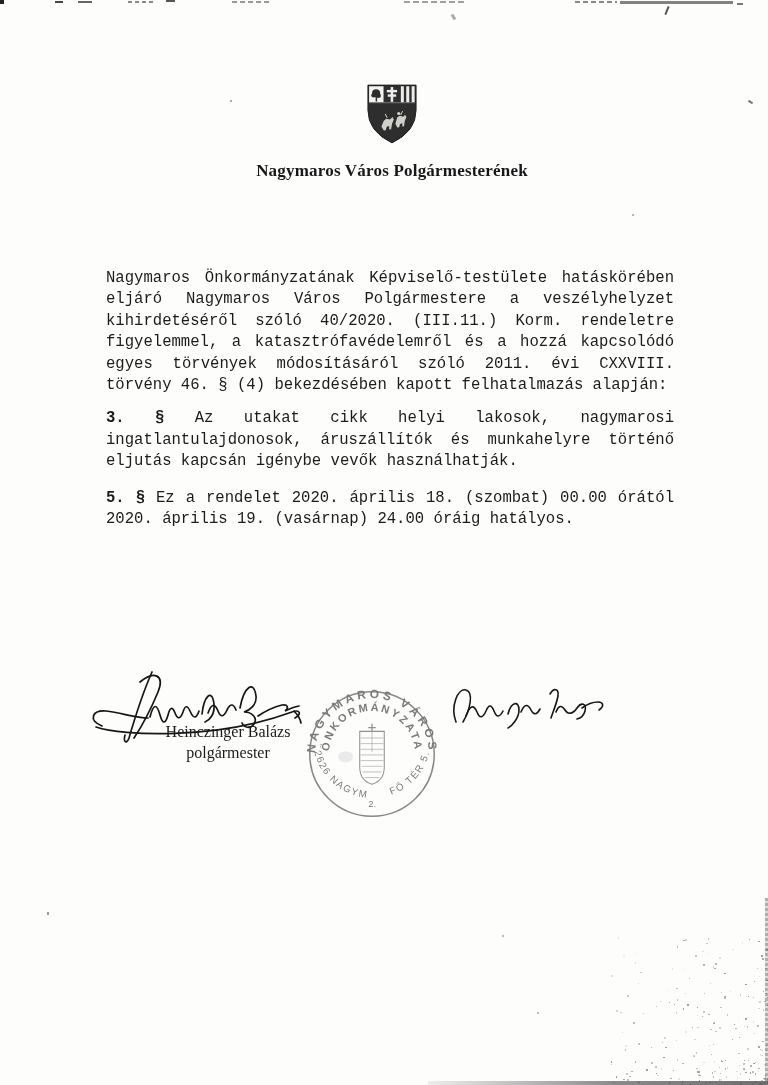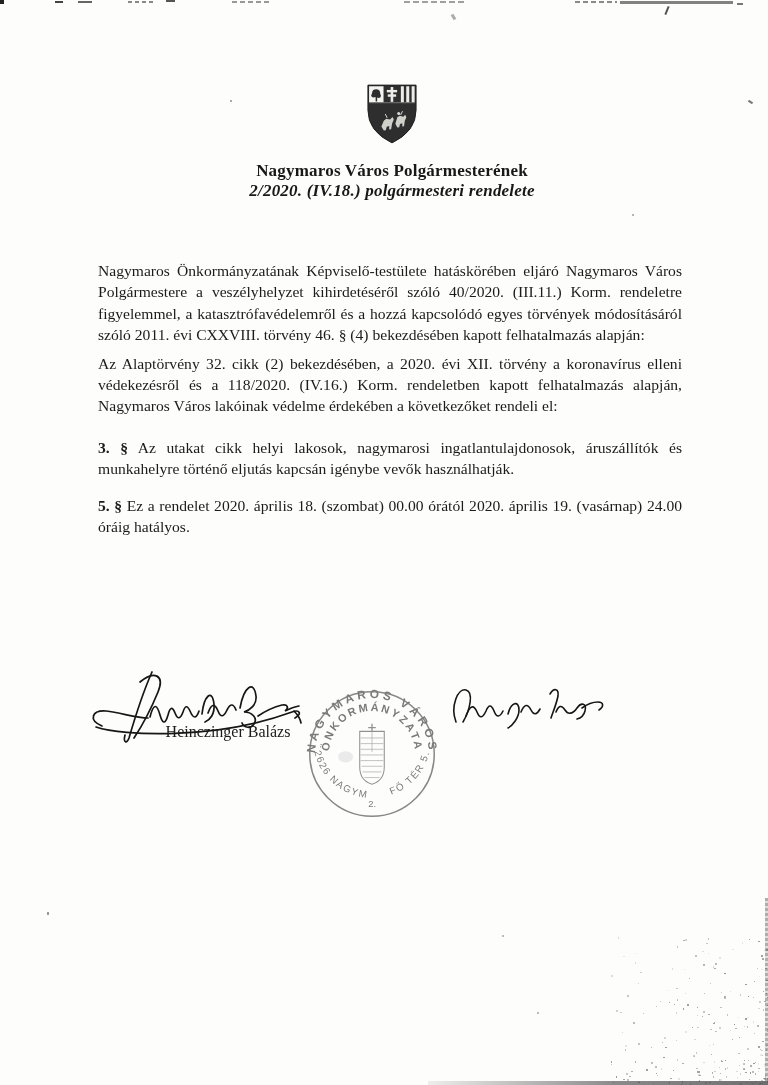--- a/index.html
+++ b/index.html
@@ -10,21 +10,21 @@
   .crest{position:absolute;left:366px;top:83px;width:52px;height:62px;}
 
   
   .title-block{position:absolute;left:16px;top:161px;width:752px;text-align:center;
     font-weight:bold;font-size:17px;line-height:20px;letter-spacing:.2px;color:#181818;}
   .title-line2{font-style:italic;}
 
   
   .body-col{position:absolute;left:94px;top:256px;width:592px;font-size:15.6px;
     line-height:21.4px;text-align:justify;color:#1b1b1b;}
-  .body-col p{margin:4px;}
+  .body-col p{margin:12px;font-family:Liberation Mono, monospace;}
   p.pre1{margin-bottom:7px;}
   p.pre2{margin-bottom:20px;}
   p.sect{margin-bottom:15px;}
   .b{font-weight:bold;}
 
   
   .sig-svg{position:absolute;}
   .sig-block{position:absolute;text-align:center;font-size:16px;line-height:20.5px;color:#1b1b1b;font-family:Liberation Serif, serif;}
   .sig-left-block{left:128px;top:722px;width:200px;}
   .sig-right-block{left:440px;top:722px;width:150px;}
@@ -61,26 +61,24 @@
     <rect x="47.4" y="3.2" width="3.1" height="16.6" fill="#ececea"></rect>
     <rect x="3.2" y="19.8" width="47.6" height="1" fill="#9a9a9a" opacity=".7"></rect>
     <path d="M16,45 l2.5,-6 2.5,-2 4,.8 2.5,-2.6 1.4,2.6 -1.8,4 -1,6 -2,.2 0,-3.6 -2.6,.8 -1,3.8 -2,.2 z" fill="#d9d9d4" opacity=".95"></path>
     <path d="M30.5,42 l2,-6.5 2.6,-1.6 3.6,1 2,-2 1.2,2.6 -1.6,3.6 -.8,5.6 -1.8,.2 0,-3.4 -2.4,.8 -.8,3.4 -2,.2 z" fill="#d9d9d4" opacity=".95"></path>
     <circle cx="34" cy="31.5" r="1.6" fill="#d9d9d4"></circle>
     <path d="M22,36 l-2,-4 M36,33 l2,-4" stroke="#d9d9d4" stroke-width="1"></path>
   </svg>
 
   <div class="title-block">
     <div class="title-line1">Nagymaros Város Polgármesterének</div>
-    <div class="title-line2">2/2020. (IV.18.) polgármesteri rendelete</div>
   </div>
 
   <div class="body-col">
     <p class="pre1">Nagymaros Önkormányzatának Képviselő-testülete hatáskörében eljáró Nagymaros Város Polgármestere a veszélyhelyzet kihirdetéséről szóló 40/2020. (III.11.) Korm. rendeletre figyelemmel, a katasztrófavédelemről és a hozzá kapcsolódó egyes törvények módosításáról szóló 2011. évi CXXVIII. törvény 46. § (4) bekezdésében kapott felhatalmazás alapján:</p>
-    <p class="pre2">Az Alaptörvény 32. cikk (2) bekezdésében, a 2020. évi XII. törvény a koronavírus elleni védekezésről és a 118/2020. (IV.16.) Korm. rendeletben kapott felhatalmazás alapján, Nagymaros Város lakóinak védelme érdekében a következőket rendeli el:</p>
 
 
 
     <p class="sect"><span class="b">3.</span>&nbsp;<span class="b">§</span>
       <span>Az utakat cikk helyi lakosok, nagymarosi ingatlantulajdonosok, áruszállítók és munkahelyre történő eljutás kapcsán igénybe vevők használhatják.</span></p>
 
 
     <p class="sect"><span class="b">5.</span>&nbsp;<span class="b">§</span>
       <span>Ez a rendelet 2020. április 18. (szombat) 00.00 órától 2020. április 19. (vasárnap) 24.00 óráig hatályos.</span></p>
   </div>
@@ -93,20 +91,21 @@
     <path d="M114,46 c2,-18 10,-26 12,-10 c1,10 -4,16 -9,18"></path>
     <path d="M120,45 q5,-14 10,-2 q4,10 9,-1 q5,-10 9,0"></path>
     <path d="M152,40 c4,-22 14,-28 16,-12 c1,9 -6,14 -12,16 c8,0 14,6 10,12 c-3,5 -10,4 -12,-1"></path>
     <path d="M170,48 q12,-8 24,-11 c6,-1 7,3 3,6 q8,-4 14,-5"></path>
     <path d="M8,59 C34,68 128,72 204,44 C212,41 214,46 207,50"></path>
     <path d="M206,43 q6,6 7,12"></path>
   </svg>
 
   <div class="sig-block sig-left-block">
     <div>Heinczinger Balázs</div>
+    <div>polgármester</div>
   </div>
 
   <svg class="stamp" viewBox="0 0 140 140">
     <defs>
       <path id="arcTop" d="M 10,79 A 60.5,60.5 0 1 1 130,79"></path>
       <path id="arcInner" d="M 26,82 A 45.6,45.6 0 1 1 114,82"></path>
       <path id="arcBot" d="M 8,62 A 62.5,62.5 0 0 0 132,62"></path>
     </defs>
     <circle cx="70" cy="70" r="66" fill="none" stroke="#6e6e6e" stroke-width="1.6"></circle>
     <text font-size="12.6" font-weight="bold" letter-spacing="3.6">

